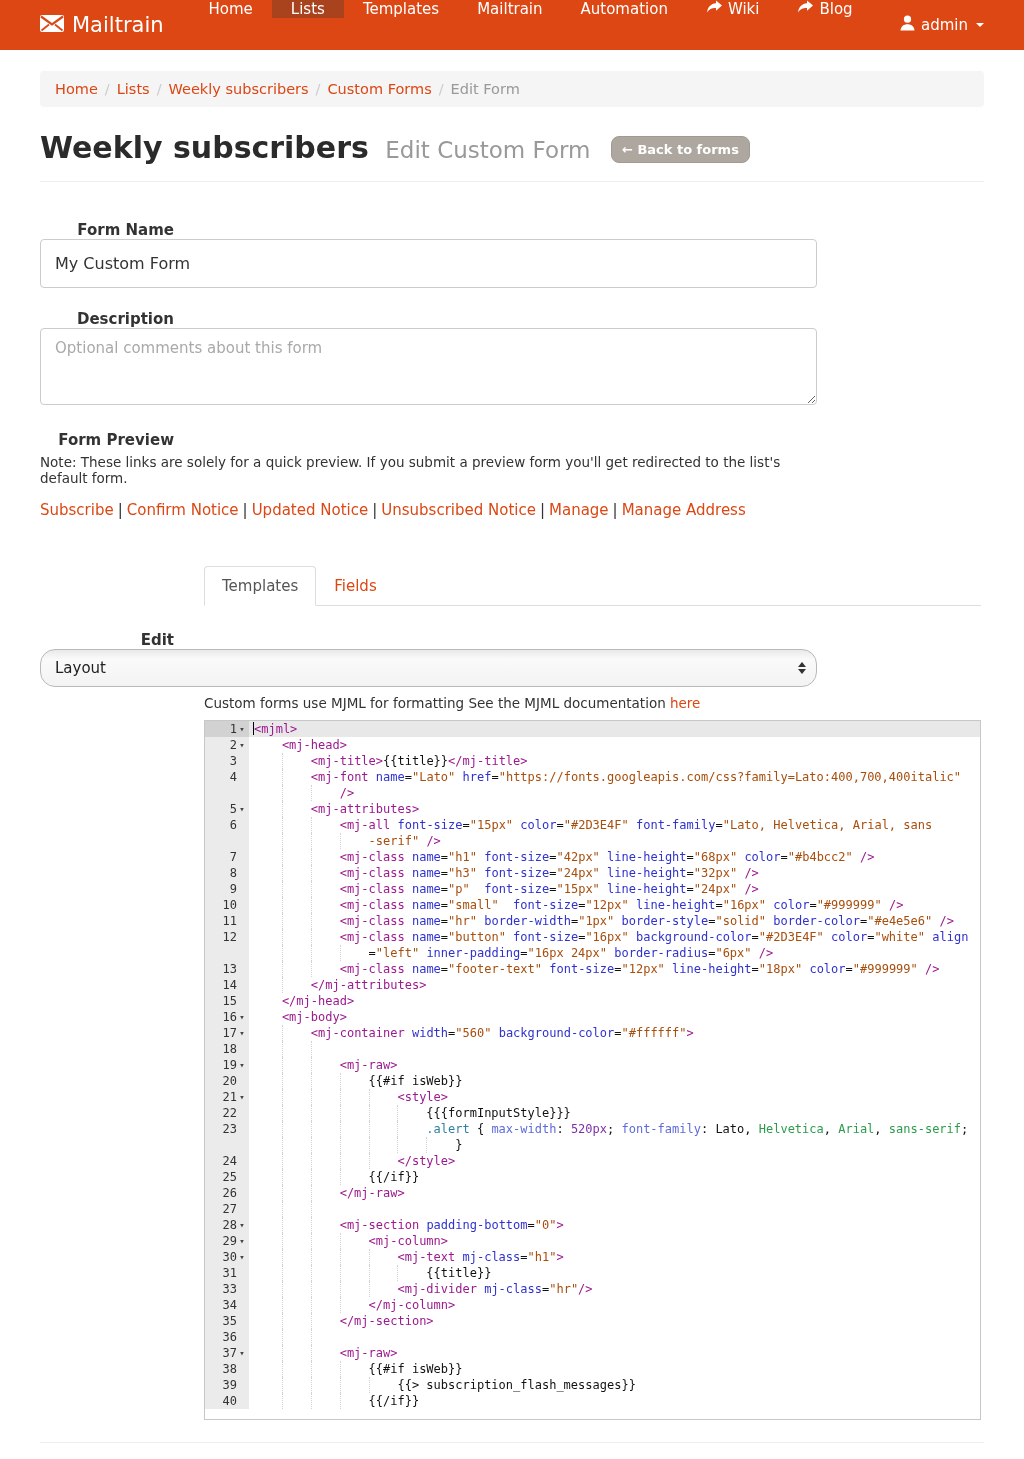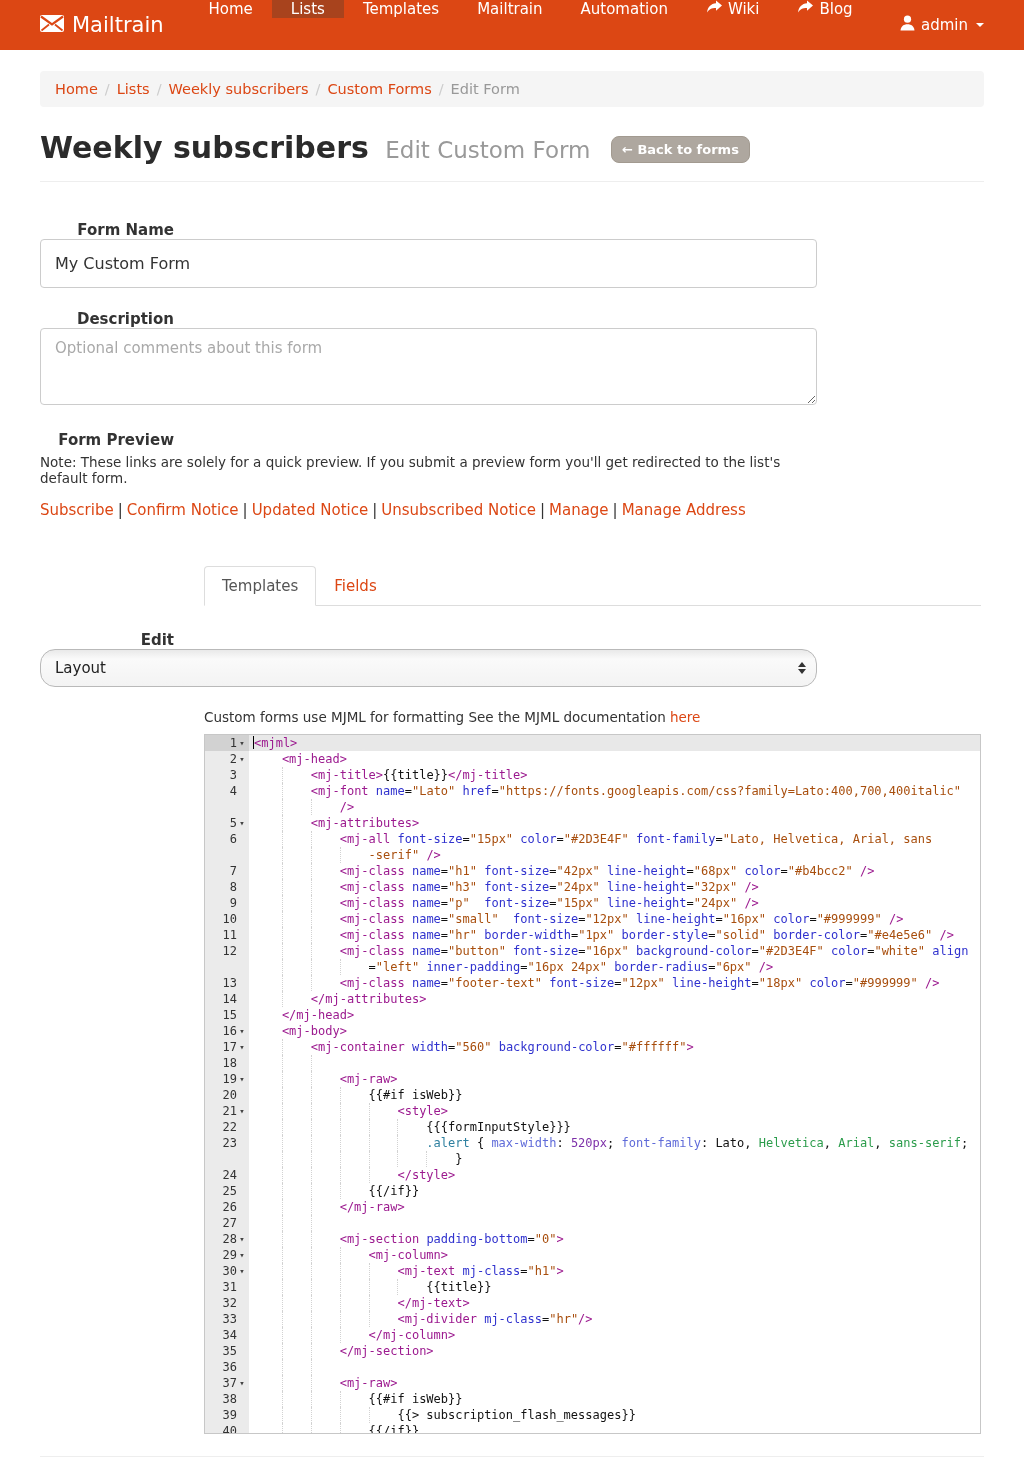--- a/index.html
+++ b/index.html
@@ -47,21 +47,21 @@
   .tab.active { background:#fff; color:#555; border-color:#ddd #ddd #fff #ddd; border-radius:4px 4px 0 0; }
 
   
   .edit-row { margin-top:16px; margin-bottom:0; }
   .sel-wrap { position:relative; width:100%; }
   select.tpl-select { appearance:none; -webkit-appearance:none; width:100%; height:38px; font-size:15px; color:#222; padding:0 14px; border:1px solid #b9b9b9; border-radius:15px; background:linear-gradient(#e9e9e9, #fafafa 25%, #f3f3f3); font-family:inherit; }
   .updown { position:absolute; right:11px; top:50%; transform:translateY(-50%); display:flex; flex-direction:column; gap:2px; pointer-events:none; }
   .updown i { display:block; width:0; height:0; border-left:4px solid transparent; border-right:4px solid transparent; }
   .updown .up { border-bottom:5px solid #333; }
   .updown .dn { border-top:5px solid #333; }
-  .help { font-size:13.5px; margin:22px 0 9px 164px; color:#333; }
+  .help { font-size:13.5px; margin:8px 0 9px 164px; color:#333; }
   .help a { color:var(--link); text-decoration:none; }
 
   
   .editor { margin-left:164px; width:777px; height:700px; border:1px solid #c7c7c7; overflow:hidden; font-family:"DejaVu Sans Mono","Liberation Mono",monospace; font-size:12px; line-height:16px; background:#fff; }
   .ed-row { display:flex; height:16px; }
   .ed-gutter { flex:0 0 44px; background:#ebebeb; color:#333; display:flex; justify-content:flex-end; align-items:center; padding-right:2px; }
   .ed-gutter .num { text-align:right; }
   .ed-gutter .fold { width:10px; font-size:9px; color:#444; text-align:center; cursor:pointer; }
   .ed-row.active .ed-gutter { background:#d2d2d2; }
   .ed-row.active .ed-code { background:#e8e8e8; }
@@ -447,27 +447,20 @@
       </div>
       <div class="ed-row">
         <div class="ed-gutter">
           <span class="num">31</span>
           <span class="fold"></span>
         </div>
         <div class="ed-code"><span class="ind"></span><span class="ind guide"></span><span class="ind guide"></span><span class="ind guide"></span><span class="ind guide"></span><span class="ind guide"></span><span class="tk-p">{{title}}</span></div>
       </div>
       <div class="ed-row">
         <div class="ed-gutter">
-          <span class="num">32</span>
-          <span class="fold"></span>
-        </div>
-        <div class="ed-code"><span class="ind"></span><span class="ind guide"></span><span class="ind guide"></span><span class="ind guide"></span><span class="ind guide"></span><span class="tk-t">&lt;/mj-text&gt;</span></div>
-      </div>
-      <div class="ed-row">
-        <div class="ed-gutter">
           <span class="num">33</span>
           <span class="fold"></span>
         </div>
         <div class="ed-code"><span class="ind"></span><span class="ind guide"></span><span class="ind guide"></span><span class="ind guide"></span><span class="ind guide"></span><span class="tk-t">&lt;mj-divider</span><span class="tk-p"> </span><span class="tk-a">mj-class</span><span class="tk-p">=</span><span class="tk-s">"hr"</span><span class="tk-t">/&gt;</span></div>
       </div>
       <div class="ed-row">
         <div class="ed-gutter">
           <span class="num">34</span>
           <span class="fold"></span>
         </div>

